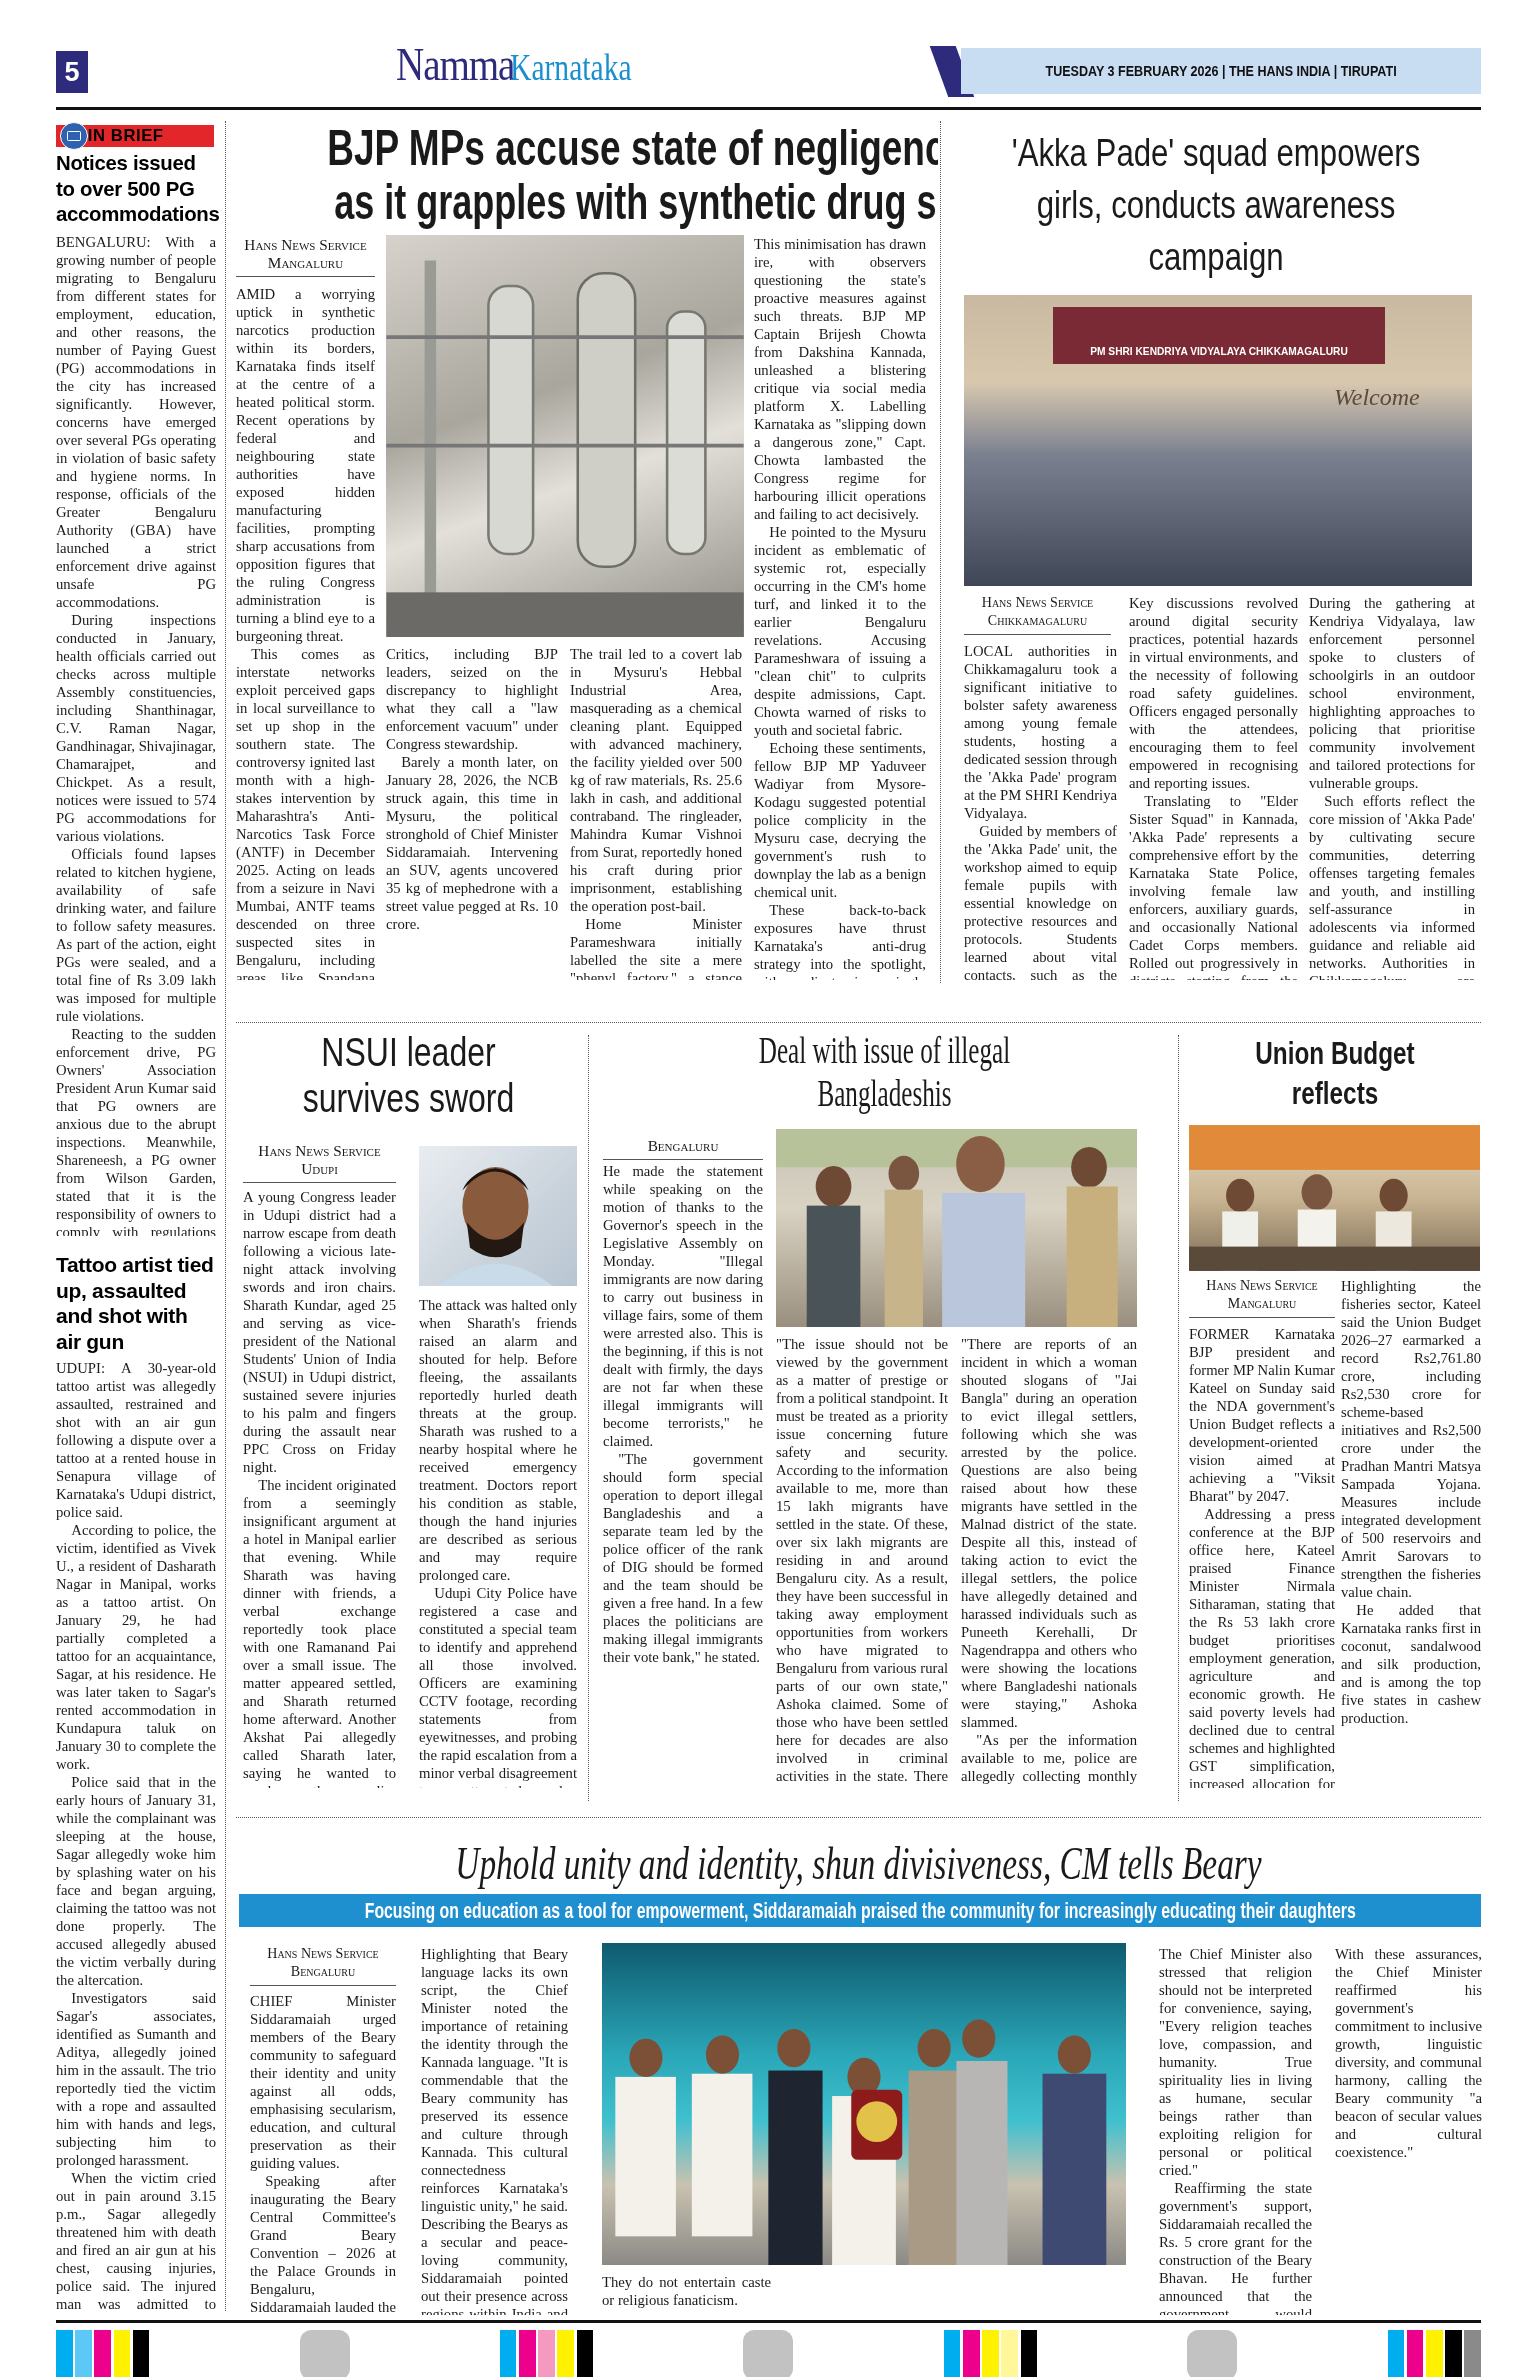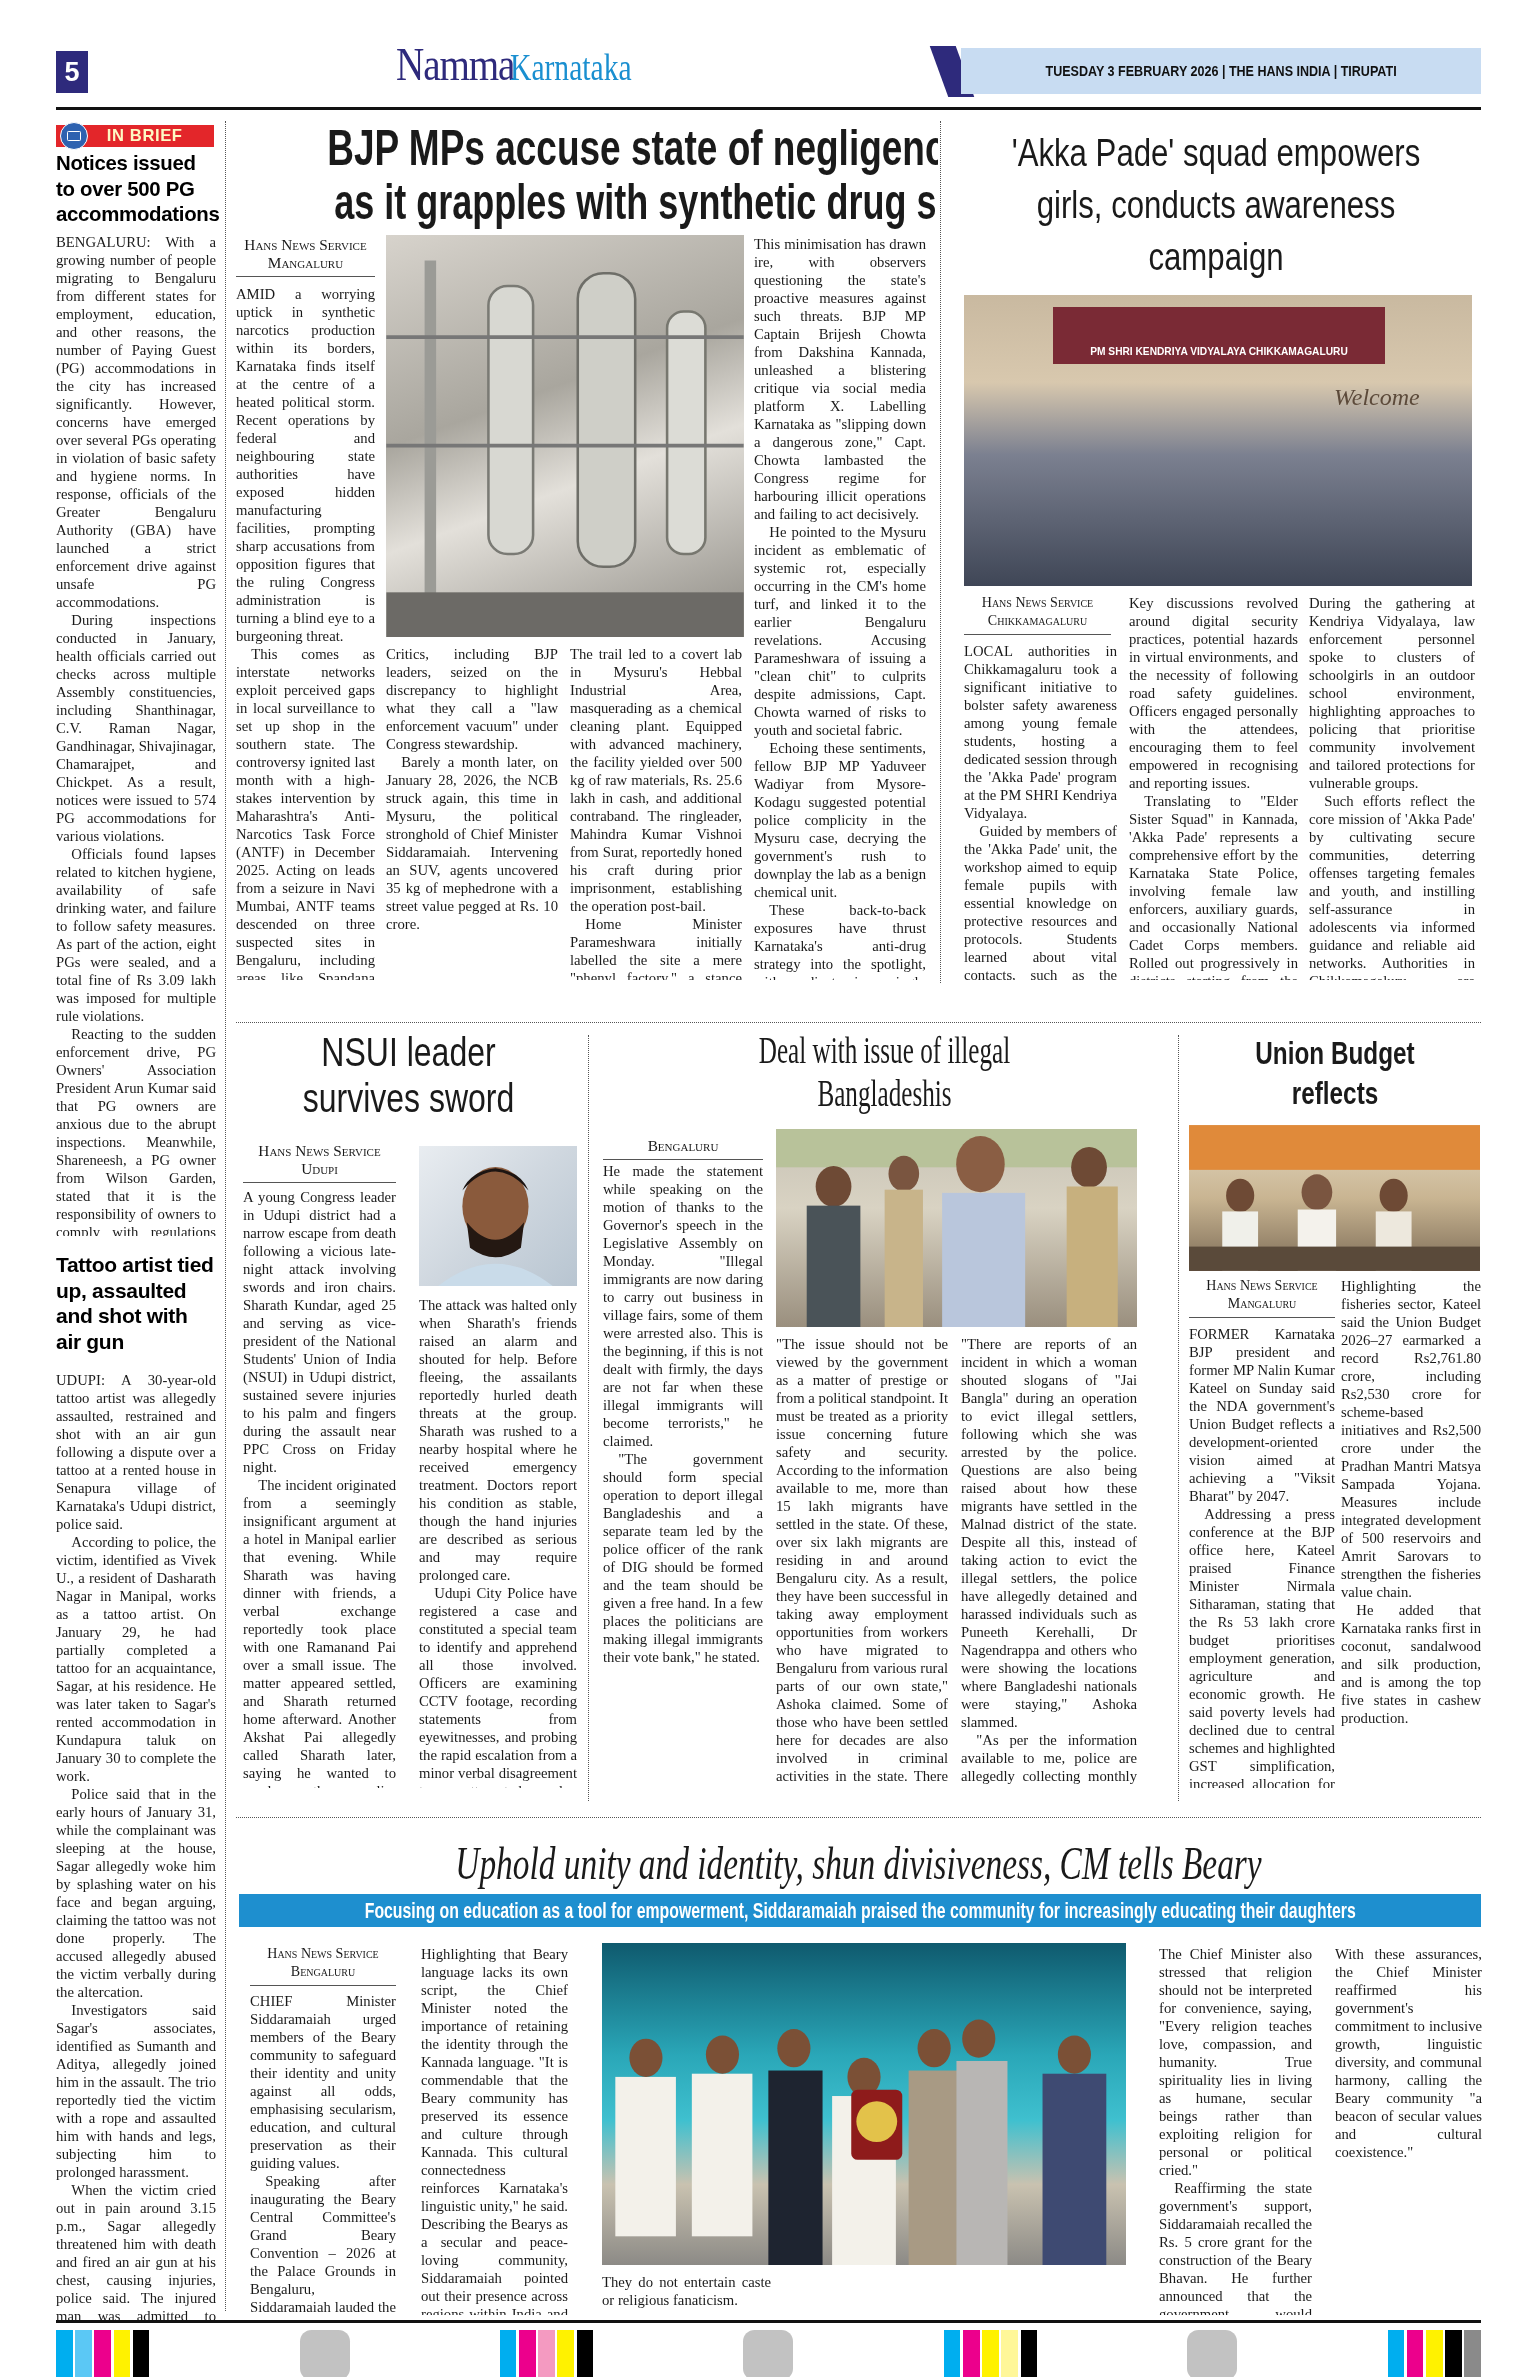--- a/index.html
+++ b/index.html
@@ -18,21 +18,21 @@
 .dotv{border-left:1.9px dotted #555}
 .doth{border-top:1.9px dotted #555}
 .body-text{font-size:14.7px;line-height:18px;text-align:justify;hyphens:auto;overflow:hidden}
 .body-text p{text-indent:15.3px}
 .body-text p:first-child{text-indent:0}
 .byline{text-align:center;font-variant:small-caps;font-size:15.3px;line-height:18px;border-bottom:1.3px solid #555;padding-bottom:3.8px;margin-bottom:6.4px}
 .cond{font-family:"Liberation Sans",sans-serif;display:inline-block;transform-origin:left top;white-space:nowrap}
 .inbrief{left:56px;top:125px;width:158px;height:22px;background:#e3262a;display:flex;align-items:center}
 .inbrief-icon{width:28px;height:28px;border-radius:50%;background:#2e62b0;margin-left:3.8px;border:1.9px solid #fff;display:flex;align-items:center;justify-content:center}
 .inbrief-icon span{width:14px;height:10.2px;border:1.9px solid #fff;border-radius:1.3px}
-.inbrief-label{color:#fef9c3;font:bold 16.6px "Liberation Sans",sans-serif;margin-left:19px;letter-spacing:0.6px}
+.inbrief-label{color:#000000;font:bold 16.6px "Liberation Sans",sans-serif;letter-spacing:0.6px}
 .brief-h{font:bold 20.4px/25.5px "Liberation Sans",sans-serif;color:#000000;letter-spacing:-0.3px}
 .photo{background:#9a9a9a;overflow:hidden}
 .banner-blue{background:#1e8fcf;color:#fff;display:flex;align-items:center;justify-content:center}
 .colorbar{display:flex;gap:2.6px}
 .colorbar i{display:block;width:16.6px;height:50px}
 .pill{width:50px;height:50px;border-radius:11.5px;background:#c2c2c2}
 </style>
 </head>
 <body>
 
@@ -58,21 +58,21 @@
   <div class="body-text" style="margin-top:5.1px;height:1003px">
     <p>BENGALURU: With a growing number of people migrating to Bengaluru from different states for employment, education, and other reasons, the number of Paying Guest (PG) accommodations in the city has increased significantly. However, concerns have emerged over several PGs operating in violation of basic safety and hygiene norms. In response, officials of the Greater Bengaluru Authority (GBA) have launched a strict enforcement drive against unsafe PG accommodations.</p>
     <p>During inspections conducted in January, health officials carried out checks across multiple Assembly constituencies, including Shanthinagar, C.V. Raman Nagar, Gandhinagar, Shivajinagar, Chamarajpet, and Chickpet. As a result, notices were issued to 574 PG accommodations for various violations.</p>
     <p>Officials found lapses related to kitchen hygiene, availability of safe drinking water, and failure to follow safety measures. As part of the action, eight PGs were sealed, and a total fine of Rs 3.09 lakh was imposed for multiple rule violations.</p>
     <p>Reacting to the sudden enforcement drive, PG Owners' Association President Arun Kumar said that PG owners are anxious due to the abrupt inspections. Meanwhile, Shareneesh, a PG owner from Wilson Garden, stated that it is the responsibility of owners to comply with regulations and cooperate with authorities.</p>
 
   </div>
 </div>
 <div class="abs" style="left:56px;top:1252px;width:160px;">
   <h3 class="brief-h" style="font-size:21px;line-height:25.5px">Tattoo artist tied up, assaulted and shot with air gun</h3>
-  <div class="body-text" style="margin-top:17px;height:951px">
+  <div class="body-text" style="margin-top:5px;height:951px">
     <p>UDUPI: A 30-year-old tattoo artist was allegedly assaulted, restrained and shot with an air gun following a dispute over a tattoo at a rented house in Senapura village of Karnataka's Udupi district, police said.</p>
     <p>According to police, the victim, identified as Vivek U., a resident of Dasharath Nagar in Manipal, works as a tattoo artist. On January 29, he had partially completed a tattoo for an acquaintance, Sagar, at his residence. He was later taken to Sagar's rented accommodation in Kundapura taluk on January 30 to complete the work.</p>
     <p>Police said that in the early hours of January 31, while the complainant was sleeping at the house, Sagar allegedly woke him by splashing water on his face and began arguing, claiming the tattoo was not done properly. The accused allegedly abused the victim verbally during the altercation.</p>
     <p>Investigators said Sagar's associates, identified as Sumanth and Aditya, allegedly joined him in the assault. The trio reportedly tied the victim with a rope and assaulted him with hands and legs, subjecting him to prolonged harassment.</p>
     <p>When the victim cried out in pain around 3.15 p.m., Sagar allegedly threatened him with death and fired an air gun at his chest, causing injuries, police said. The injured man was admitted to Kasturba Medical College (KMC) Hospital in Manipal, where he is undergoing treatment.</p>
 
   </div>
 </div>
 <div class="abs dotv" style="left:225px;top:121px;height:2190px"></div>
 

